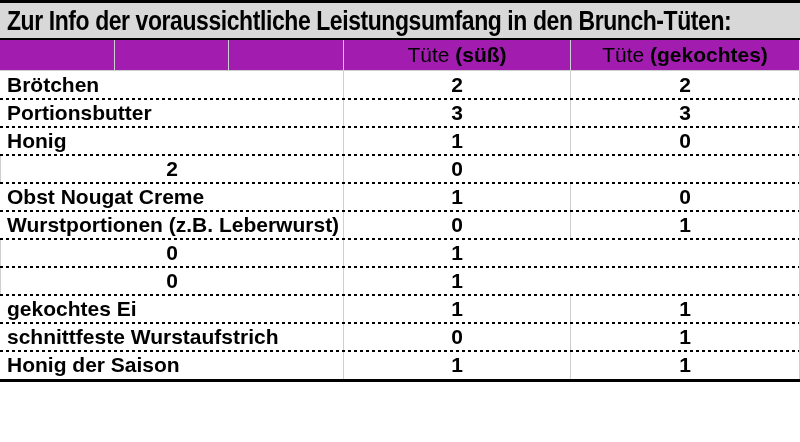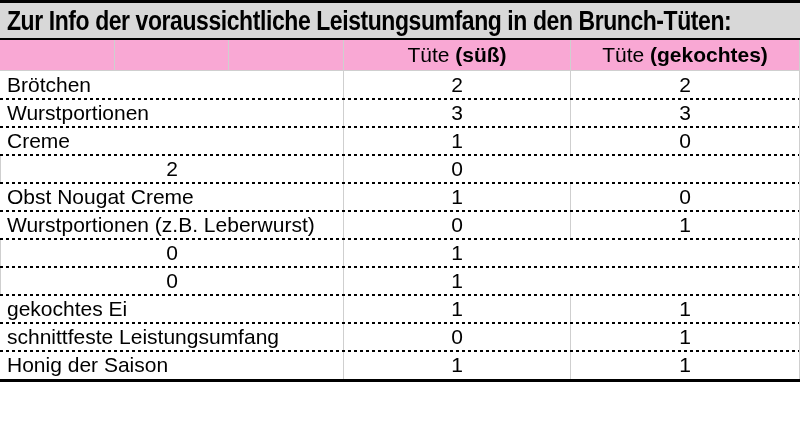--- a/index.html
+++ b/index.html
@@ -43,21 +43,21 @@
     display: flex;
     flex-direction: column;
     border-right: 1px solid var(--grid-line, #cfcfcf);
   }
   .header-row {
     flex: none;
     height: 31px;
     display: grid;
     grid-template-columns: 114px 114px 115px 227px 1fr;
     border-bottom: 1px solid var(--grid-line, #cfcfcf);
-    background: #f9a8d4;
+    background: #a21caf;
   }
   .hcell + .hcell { border-left: 1px solid var(--grid-line, #cfcfcf); }
   .hcol {
     display: flex;
     align-items: center;
     justify-content: center;
     font-size: 21px;
     white-space: pre;
   }
   .hcol .hbold { font-weight: bold; }
@@ -81,20 +81,21 @@
     right: 0;
     top: -1px;
     height: 2px;
     background: repeating-linear-gradient(90deg,
       var(--border-color, #000000) 0 3px, transparent 3px 6px);
     z-index: 2;
   }
   .cell {
     display: flex;
     align-items: center;
+    font-weight: bold;
   }
   .label-cell { padding-left: 7px; }
   .value-cell {
     justify-content: center;
     border-left: 1px solid var(--grid-line, #cfcfcf);
   }
 </style>
 </head>
 <body>
 
@@ -118,26 +119,26 @@
       </div>
     </div>
 
     <div class="tbody" id="table-body">
         <div class="body-row">
     <div class="cell label-cell">Brötchen</div>
     <div class="cell value-cell">2</div>
     <div class="cell value-cell">2</div>
   </div>
         <div class="body-row">
-    <div class="cell label-cell">Wurstportionen</div>
+    <div class="cell label-cell">Portionsbutter</div>
     <div class="cell value-cell">3</div>
     <div class="cell value-cell">3</div>
   </div>
         <div class="body-row">
-    <div class="cell label-cell">Creme</div>
+    <div class="cell label-cell">Honig</div>
     <div class="cell value-cell">1</div>
     <div class="cell value-cell">0</div>
   </div>
         <div class="body-row">
     <div class="cell value-cell">2</div>
     <div class="cell value-cell">0</div>
   </div>
         <div class="body-row">
     <div class="cell label-cell">Obst Nougat Creme</div>
     <div class="cell value-cell">1</div>
@@ -155,21 +156,21 @@
         <div class="body-row">
     <div class="cell value-cell">0</div>
     <div class="cell value-cell">1</div>
   </div>
         <div class="body-row">
     <div class="cell label-cell">gekochtes Ei</div>
     <div class="cell value-cell">1</div>
     <div class="cell value-cell">1</div>
   </div>
         <div class="body-row">
-    <div class="cell label-cell">schnittfeste Leistungsumfang</div>
+    <div class="cell label-cell">schnittfeste Wurstaufstrich</div>
     <div class="cell value-cell">0</div>
     <div class="cell value-cell">1</div>
   </div>
         <div class="body-row">
     <div class="cell label-cell">Honig der Saison</div>
     <div class="cell value-cell">1</div>
     <div class="cell value-cell">1</div>
   </div>
       </div>
 

